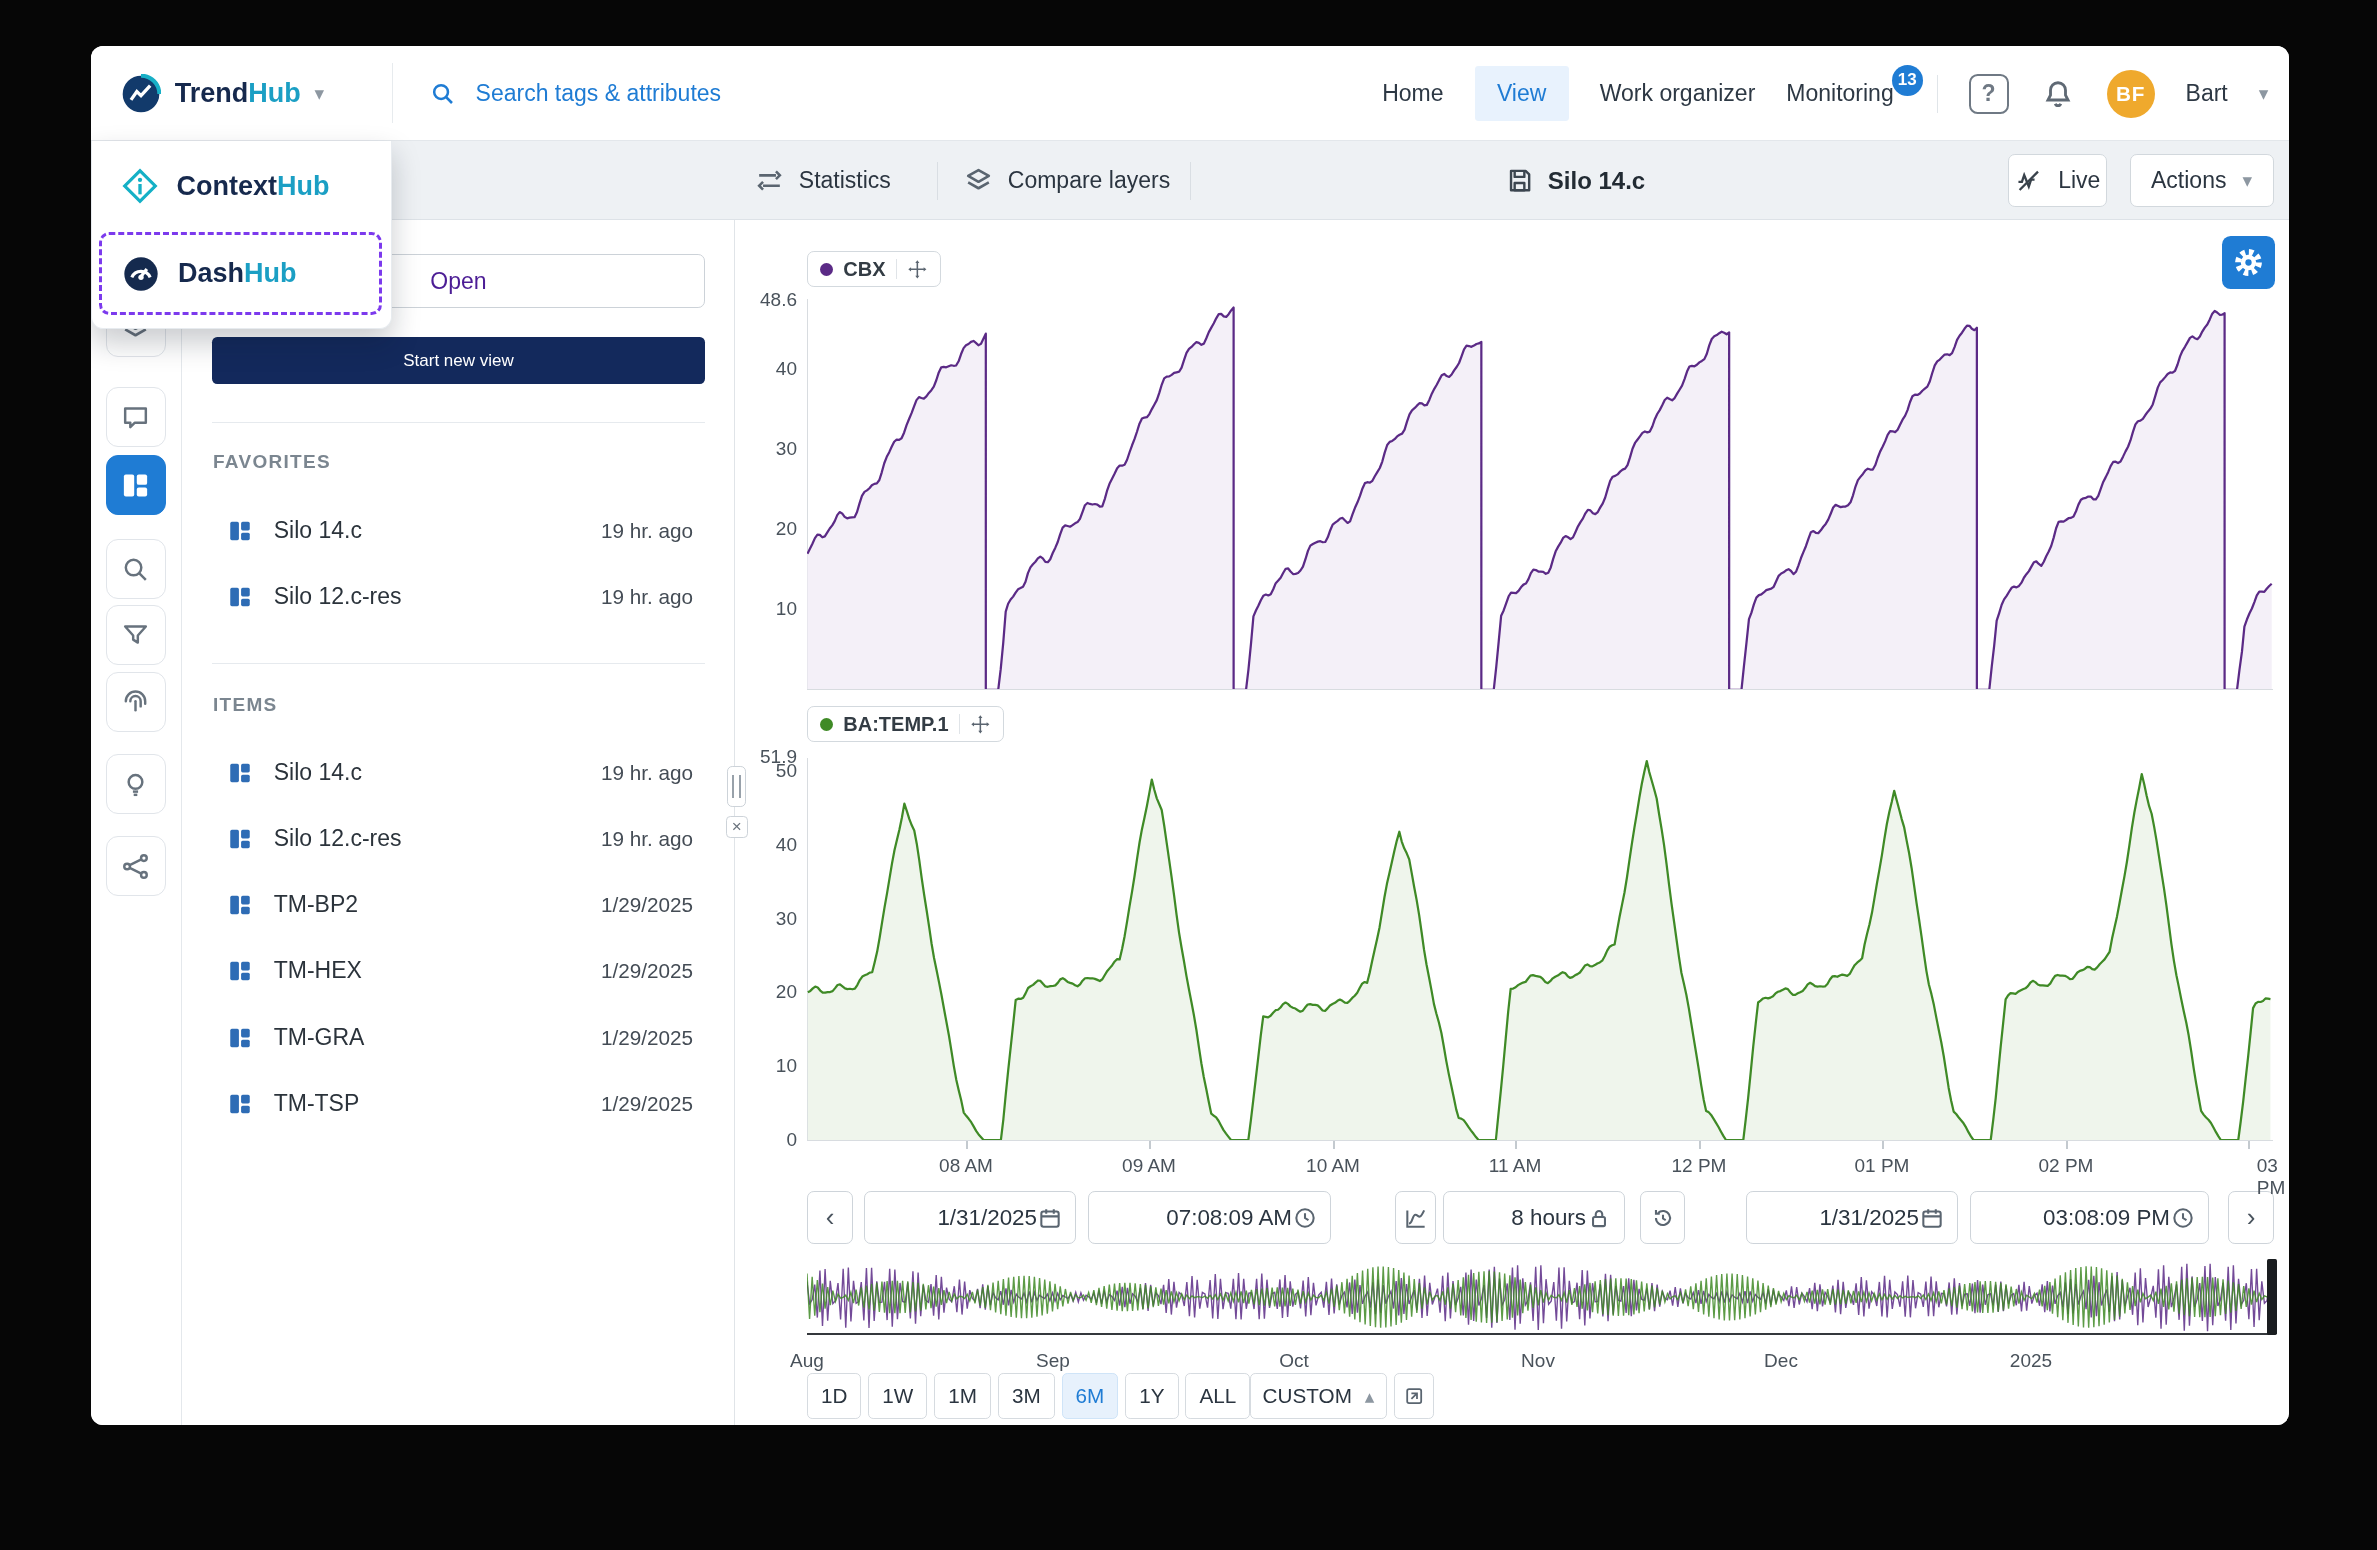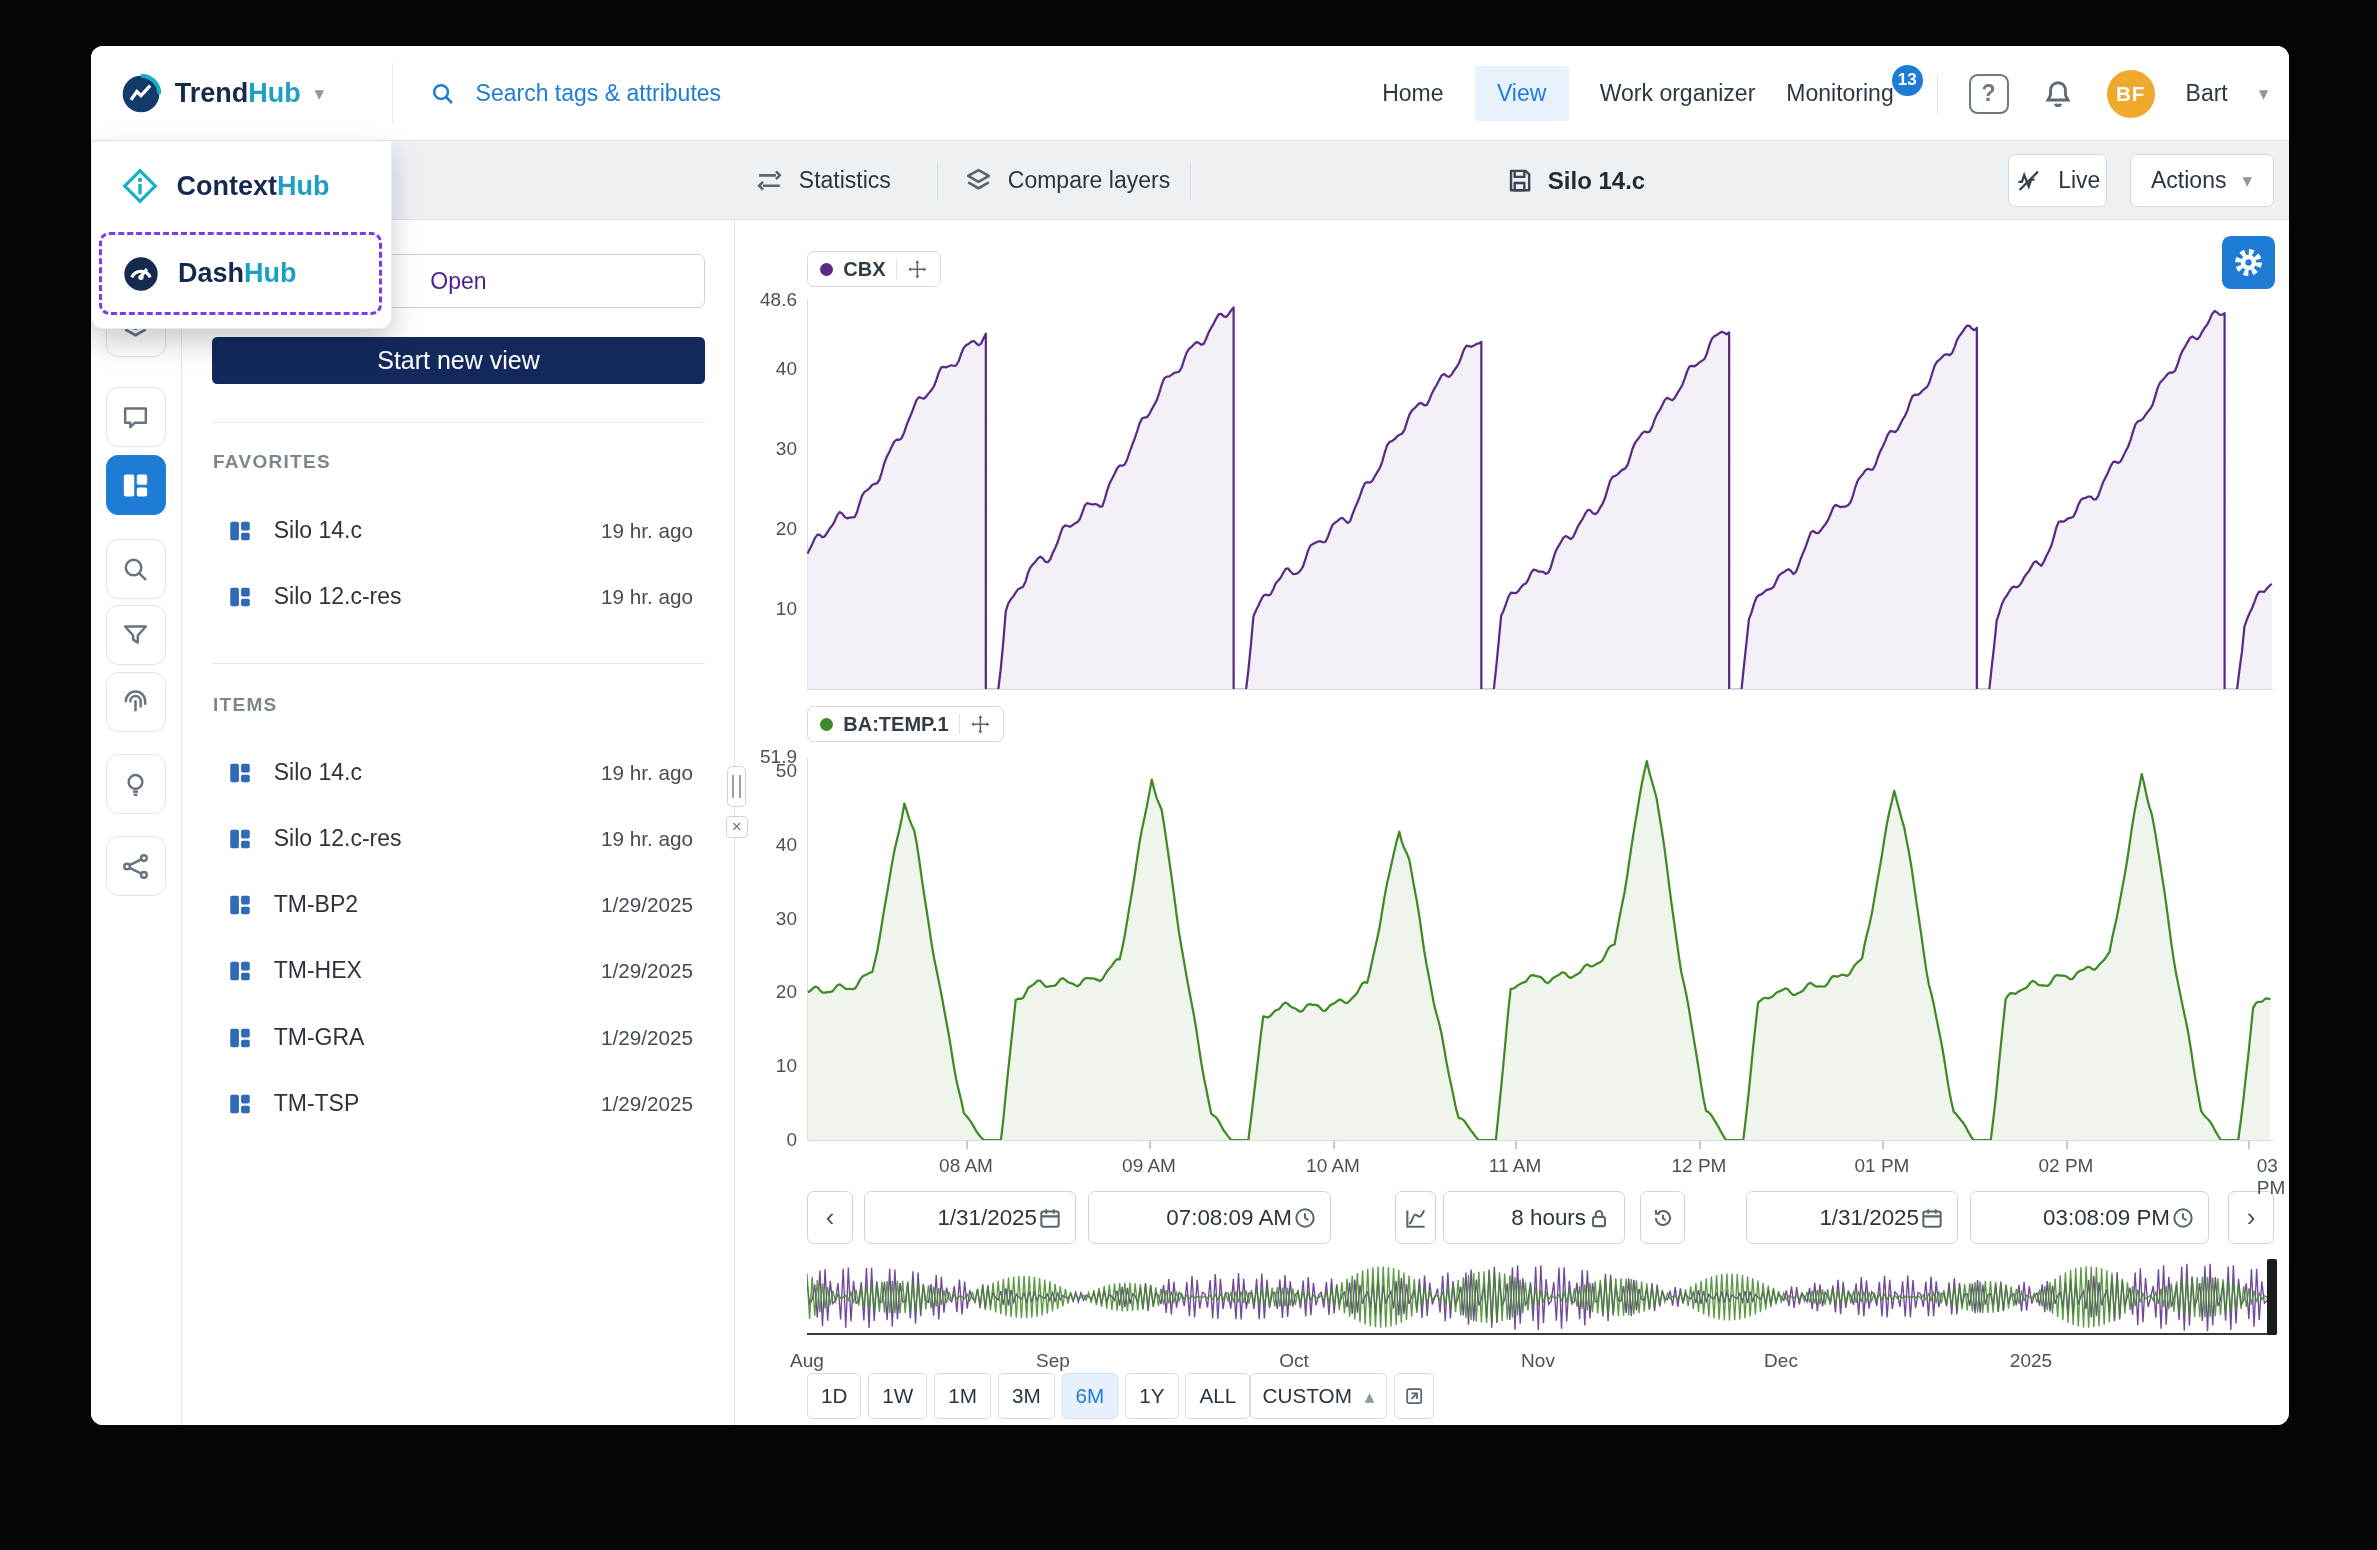--- a/index.html
+++ b/index.html
@@ -45,21 +45,21 @@
 
   
   .iconbar{position:absolute;left:0;top:174px;width:91px;height:1205px;background:#fff;border-right:0.9px solid #e4e8ec;z-index:10}
   .ib-btn{position:absolute;left:14.6px;width:60px;height:60px;background:#fff;border:1.7px solid #e1e5ea;border-radius:12px;display:flex;align-items:center;justify-content:center;color:#67727d}
   .ib-btn svg{width:31px;height:31px}
   .ib-btn.active{background:#1f7cd4;border-color:#1f7cd4;color:#fff}
 
   
   .panel{position:absolute;left:91px;top:174px;width:553px;height:1205px;background:#fff;border-right:0.9px solid #e0e4e8;z-index:10}
   .open-box{position:absolute;left:30px;top:34px;width:493px;height:54px;border:0.9px solid #ccd2d8;border-radius:6.9px;display:flex;align-items:center;justify-content:center;font-size:23px;color:#4c1d95;background:#fff}
-  .newview-btn{position:absolute;left:30px;top:117px;width:493px;height:47px;background:#13295c;border:none;border-radius:5.2px;color:#fff;font-size:25px;font-family:inherit}
+  .newview-btn{position:absolute;left:30px;top:117px;width:493px;height:47px;background:#13295c;border:none;border-radius:5.2px;color:#fff;font-size:17px;font-family:inherit}
   .p-div{position:absolute;left:30px;width:493px;height:0.9px;background:#e6eaee}
   .p-sec{position:absolute;left:31px;font-size:19px;font-weight:700;color:#7b8690;letter-spacing:1.3px}
   .prow{position:absolute;left:0;width:553px;height:57px;display:flex;align-items:center;padding-left:45px}
   .row-icon{width:26px;height:26px;color:#2e6cb5;fill:currentColor;flex:none}
   .row-name{font-size:23px;color:#2b333b;margin-left:20.7px}
   .row-time{position:absolute;right:42px;font-size:20.7px;color:#444c55}
 
   
   .split-handle{position:absolute;left:636px;top:720px;width:19px;height:41px;background:#fff;border:0.9px solid #cdd3d9;border-radius:5.2px;display:flex;align-items:center;justify-content:center;gap:4.3px;z-index:20}
   .split-handle span{width:2.2px;height:22.4px;background:#98a1aa}

